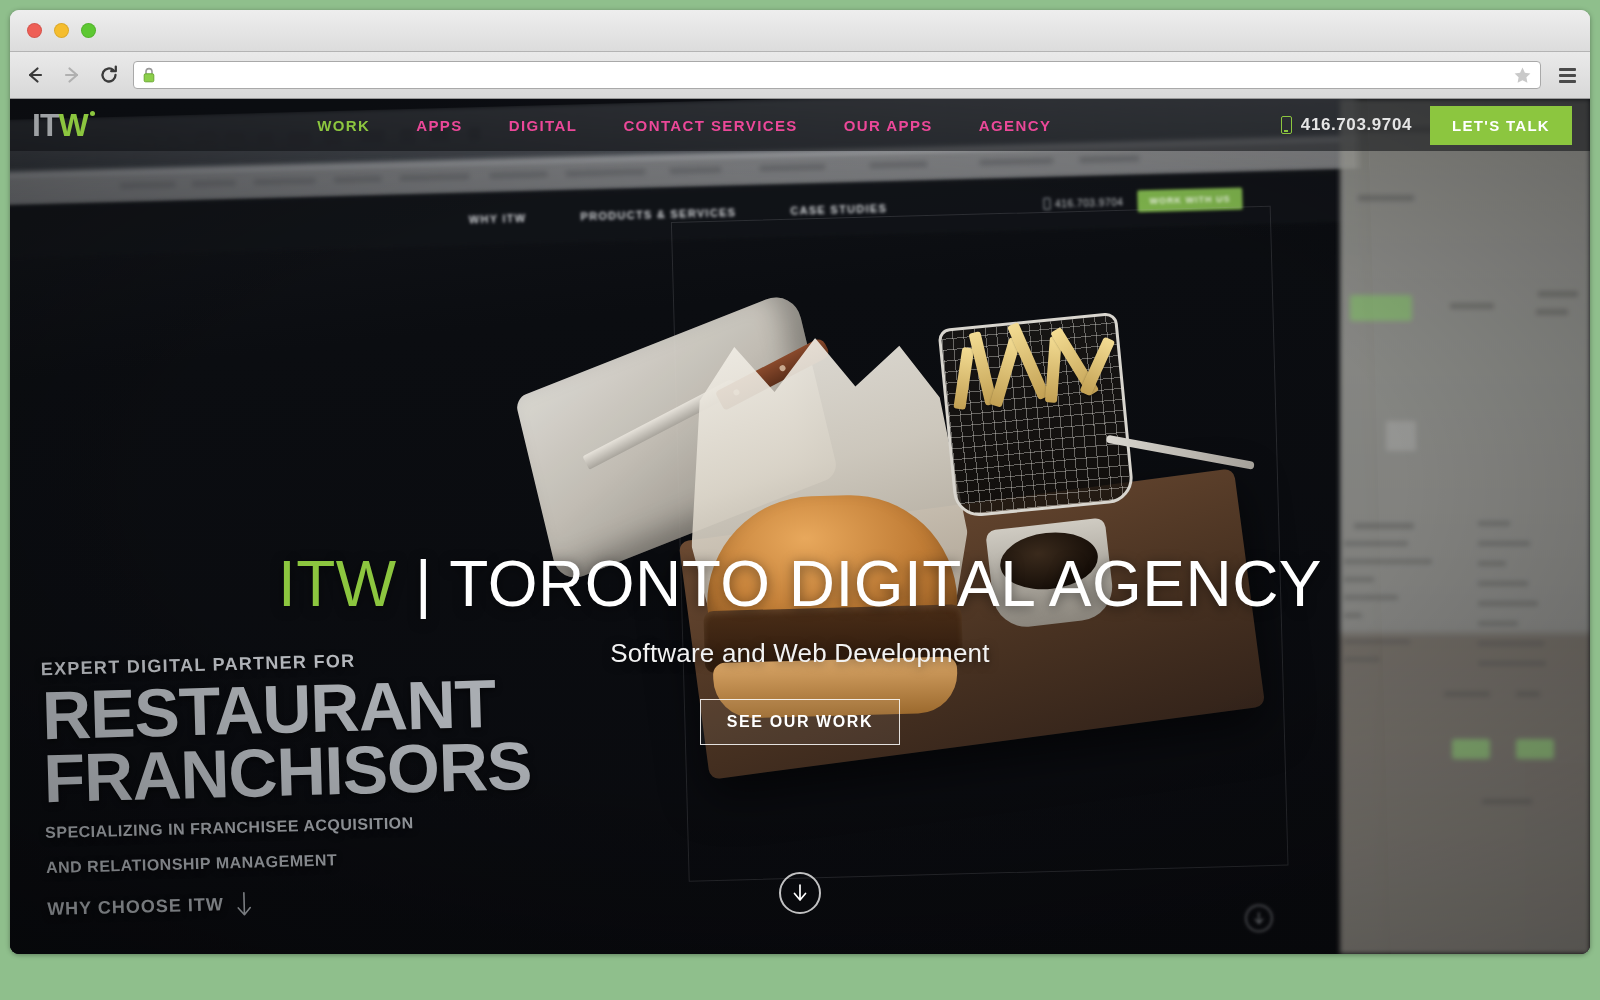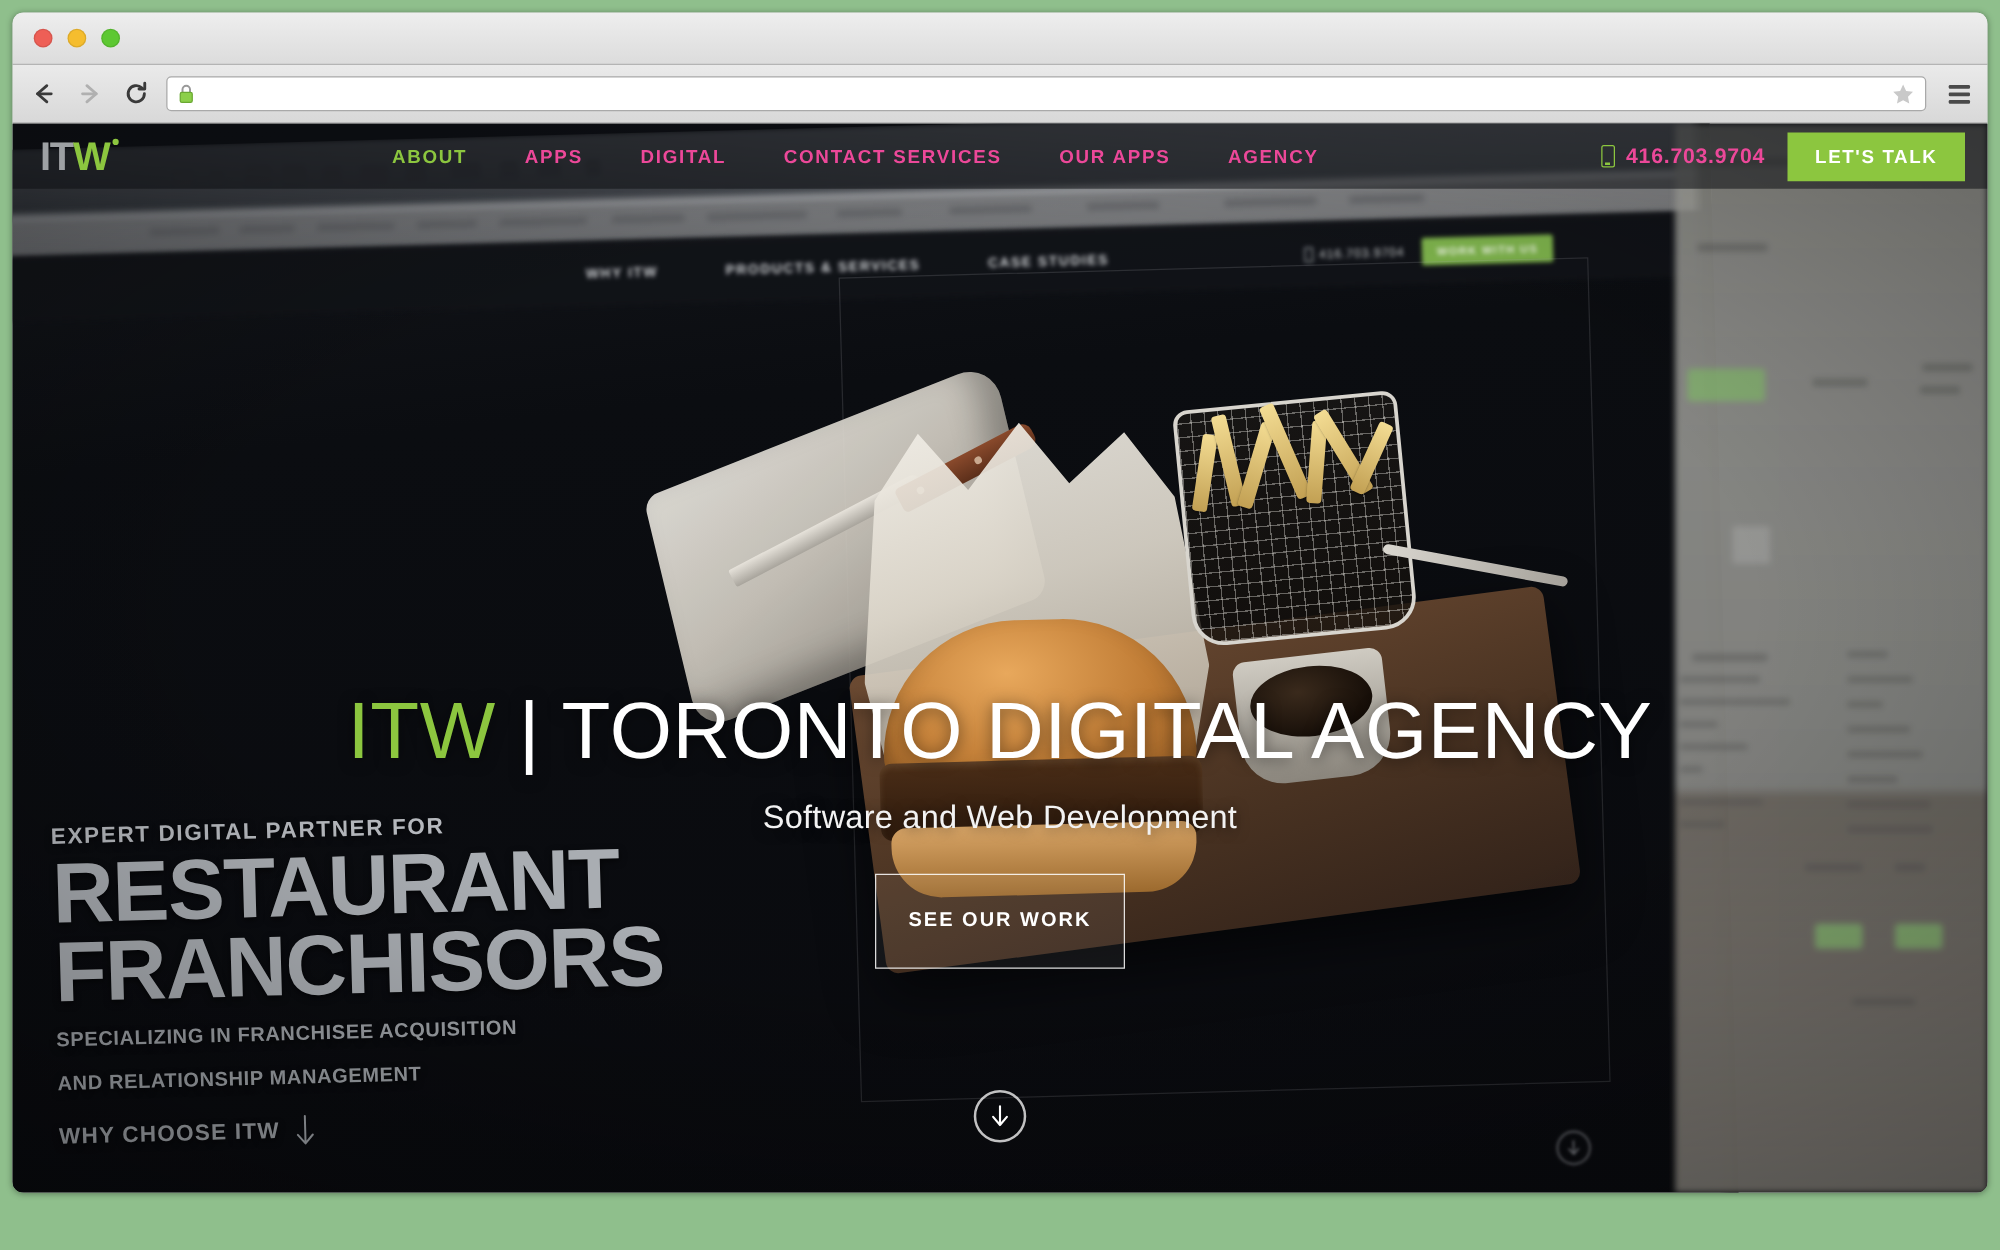--- a/index.html
+++ b/index.html
@@ -486,21 +486,21 @@
   .header-right {
     display: flex;
     align-items: center;
     gap: 18px;
     flex: 0 0 auto;
   }
   .phone {
     display: flex;
     align-items: center;
     gap: 9px;
-    color: #ec4899;
+    color: #e5e5e5;
     font-size: 17px;
     font-weight: 700;
     letter-spacing: 0.6px;
     white-space: nowrap;
     cursor: pointer;
   }
   .phone-icon {
     width: 11px; height: 18px;
     border: 1.6px solid #8cc63f;
     border-radius: 2px;
@@ -556,21 +556,21 @@
   }
   .hero-cta-wrap { margin-top: 30px; pointer-events: auto; }
   .hero-cta {
     display: inline-block;
     border: 1px solid rgba(255,255,255,0.85);
     background: rgba(255,255,255,0.06);
     color: #ffffff;
     font-size: 16px;
     letter-spacing: 1.6px;
     font-weight: 700;
-    padding: 28px 26px;
+    padding: 13px 26px;
     cursor: pointer;
     font-family: "Liberation Sans", sans-serif;
   }
 
   .scroll-indicator {
     position: absolute;
     left: 50%;
     transform: translateX(-50%);
     bottom: 40px;
     width: 42px; height: 42px;
@@ -792,21 +792,21 @@
       <div class="vignette"></div>
     </div>
 
     <header class="site-header">
       <div class="logo">
         <span class="it">IT</span>
         <span class="w">W</span>
       </div>
 
       <nav class="main-nav">
-        <a class="nav-link active">ABOUT</a>
+        <a class="nav-link active">WORK</a>
         <a class="nav-link">APPS</a>
         <a class="nav-link">DIGITAL</a>
         <a class="nav-link">CONTACT SERVICES</a>
         <a class="nav-link">OUR APPS</a>
         <a class="nav-link">AGENCY</a>
       </nav>
 
       <div class="header-right">
         <div class="phone">
           <span class="phone-icon"></span>

